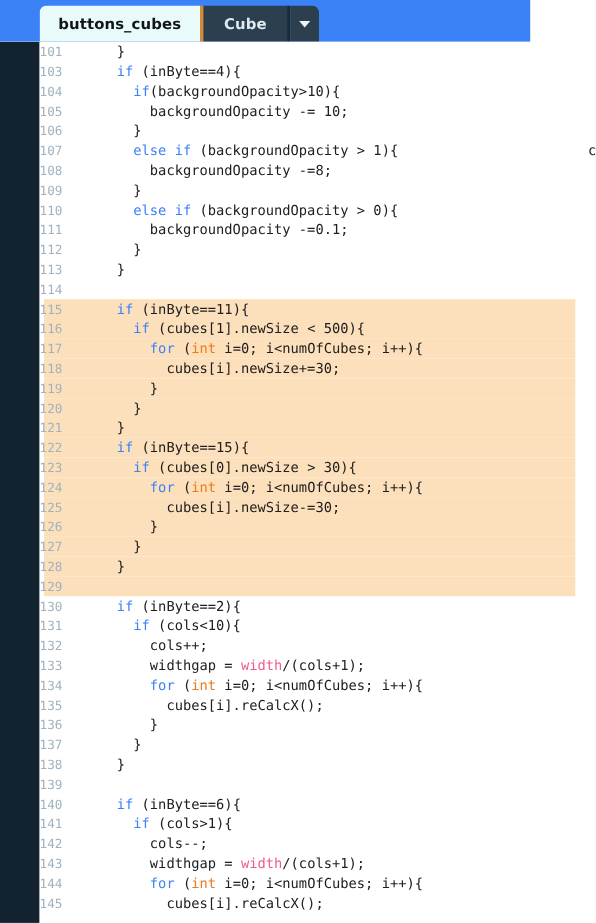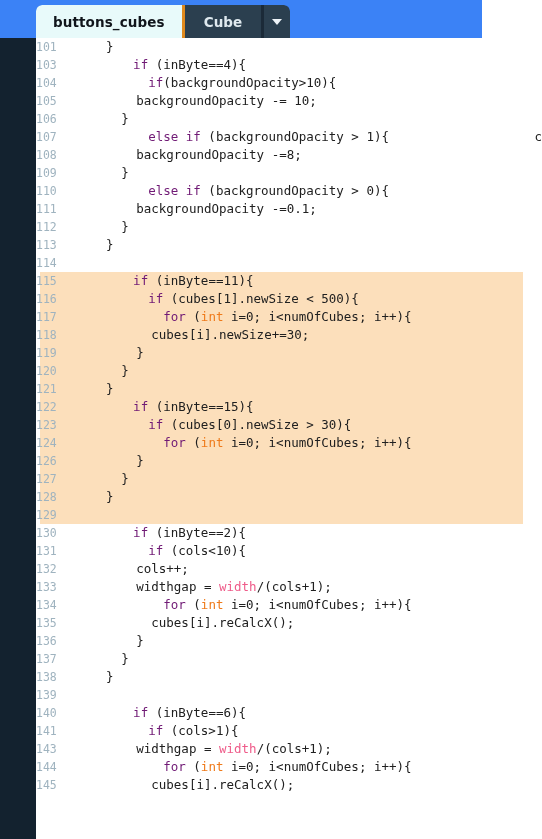--- a/index.html
+++ b/index.html
@@ -144,21 +144,21 @@
     white-space: pre;
   }
   .line.hl .hlbg {
     position: absolute;
     left: 4px;
     top: 0;
     width: 483px;
     height: 18px;
     background: #fcdfbb;
   }
-  .kw   { color: #701a75; margin-left: 27px; }
+  .kw   { color: #3b82f6; }
   .type { color: #ef7a1a; }
   .var  { color: #ef5c8a; }
   .lit  { color: #202020; }
 
   .overflow-char {
     position: absolute;
     right: 0;
     top: 0;
     color: #202020;
     font-family: "DejaVu Sans Mono", monospace;
@@ -208,36 +208,38 @@
           <div class="line hl"><div class="hlbg"></div><div class="ln">115</div><div class="code"><span class="lit">    </span><span class="kw">if</span><span class="lit"> (inByte==11){</span></div></div>
           <div class="line hl"><div class="hlbg"></div><div class="ln">116</div><div class="code"><span class="lit">      </span><span class="kw">if</span><span class="lit"> (cubes[1].newSize &lt; 500){</span></div></div>
           <div class="line hl"><div class="hlbg"></div><div class="ln">117</div><div class="code"><span class="lit">        </span><span class="kw">for</span><span class="lit"> (</span><span class="type">int</span><span class="lit"> i=0; i&lt;numOfCubes; i++){</span></div></div>
           <div class="line hl"><div class="hlbg"></div><div class="ln">118</div><div class="code"><span class="lit">          cubes[i].newSize+=30;</span></div></div>
           <div class="line hl"><div class="hlbg"></div><div class="ln">119</div><div class="code"><span class="lit">        }</span></div></div>
           <div class="line hl"><div class="hlbg"></div><div class="ln">120</div><div class="code"><span class="lit">      }</span></div></div>
           <div class="line hl"><div class="hlbg"></div><div class="ln">121</div><div class="code"><span class="lit">    }</span></div></div>
           <div class="line hl"><div class="hlbg"></div><div class="ln">122</div><div class="code"><span class="lit">    </span><span class="kw">if</span><span class="lit"> (inByte==15){</span></div></div>
           <div class="line hl"><div class="hlbg"></div><div class="ln">123</div><div class="code"><span class="lit">      </span><span class="kw">if</span><span class="lit"> (cubes[0].newSize &gt; 30){</span></div></div>
           <div class="line hl"><div class="hlbg"></div><div class="ln">124</div><div class="code"><span class="lit">        </span><span class="kw">for</span><span class="lit"> (</span><span class="type">int</span><span class="lit"> i=0; i&lt;numOfCubes; i++){</span></div></div>
+          <div class="line hl"><div class="hlbg"></div><div class="ln">125</div><div class="code"><span class="lit">          cubes[i].newSize-=30;</span></div></div>
           <div class="line hl"><div class="hlbg"></div><div class="ln">126</div><div class="code"><span class="lit">        }</span></div></div>
           <div class="line hl"><div class="hlbg"></div><div class="ln">127</div><div class="code"><span class="lit">      }</span></div></div>
           <div class="line hl"><div class="hlbg"></div><div class="ln">128</div><div class="code"><span class="lit">    }</span></div></div>
           <div class="line hl"><div class="hlbg"></div><div class="ln">129</div><div class="code"><span class="lit"></span></div></div>
           <div class="line"><div class="ln">130</div><div class="code"><span class="lit">    </span><span class="kw">if</span><span class="lit"> (inByte==2){</span></div></div>
           <div class="line"><div class="ln">131</div><div class="code"><span class="lit">      </span><span class="kw">if</span><span class="lit"> (cols&lt;10){</span></div></div>
           <div class="line"><div class="ln">132</div><div class="code"><span class="lit">        cols++;</span></div></div>
           <div class="line"><div class="ln">133</div><div class="code"><span class="lit">        widthgap = </span><span class="var">width</span><span class="lit">/(cols+1);</span></div></div>
           <div class="line"><div class="ln">134</div><div class="code"><span class="lit">        </span><span class="kw">for</span><span class="lit"> (</span><span class="type">int</span><span class="lit"> i=0; i&lt;numOfCubes; i++){</span></div></div>
           <div class="line"><div class="ln">135</div><div class="code"><span class="lit">          cubes[i].reCalcX();</span></div></div>
           <div class="line"><div class="ln">136</div><div class="code"><span class="lit">        }</span></div></div>
           <div class="line"><div class="ln">137</div><div class="code"><span class="lit">      }</span></div></div>
           <div class="line"><div class="ln">138</div><div class="code"><span class="lit">    }</span></div></div>
           <div class="line"><div class="ln">139</div><div class="code"><span class="lit"></span></div></div>
           <div class="line"><div class="ln">140</div><div class="code"><span class="lit">    </span><span class="kw">if</span><span class="lit"> (inByte==6){</span></div></div>
           <div class="line"><div class="ln">141</div><div class="code"><span class="lit">      </span><span class="kw">if</span><span class="lit"> (cols&gt;1){</span></div></div>
+          <div class="line"><div class="ln">142</div><div class="code"><span class="lit">        cols--;</span></div></div>
           <div class="line"><div class="ln">143</div><div class="code"><span class="lit">        widthgap = </span><span class="var">width</span><span class="lit">/(cols+1);</span></div></div>
           <div class="line"><div class="ln">144</div><div class="code"><span class="lit">        </span><span class="kw">for</span><span class="lit"> (</span><span class="type">int</span><span class="lit"> i=0; i&lt;numOfCubes; i++){</span></div></div>
           <div class="line"><div class="ln">145</div><div class="code"><span class="lit">          cubes[i].reCalcX();</span></div></div>
         </div>
     </div>
   </div>
 
 </div>
 
 </body></html>

